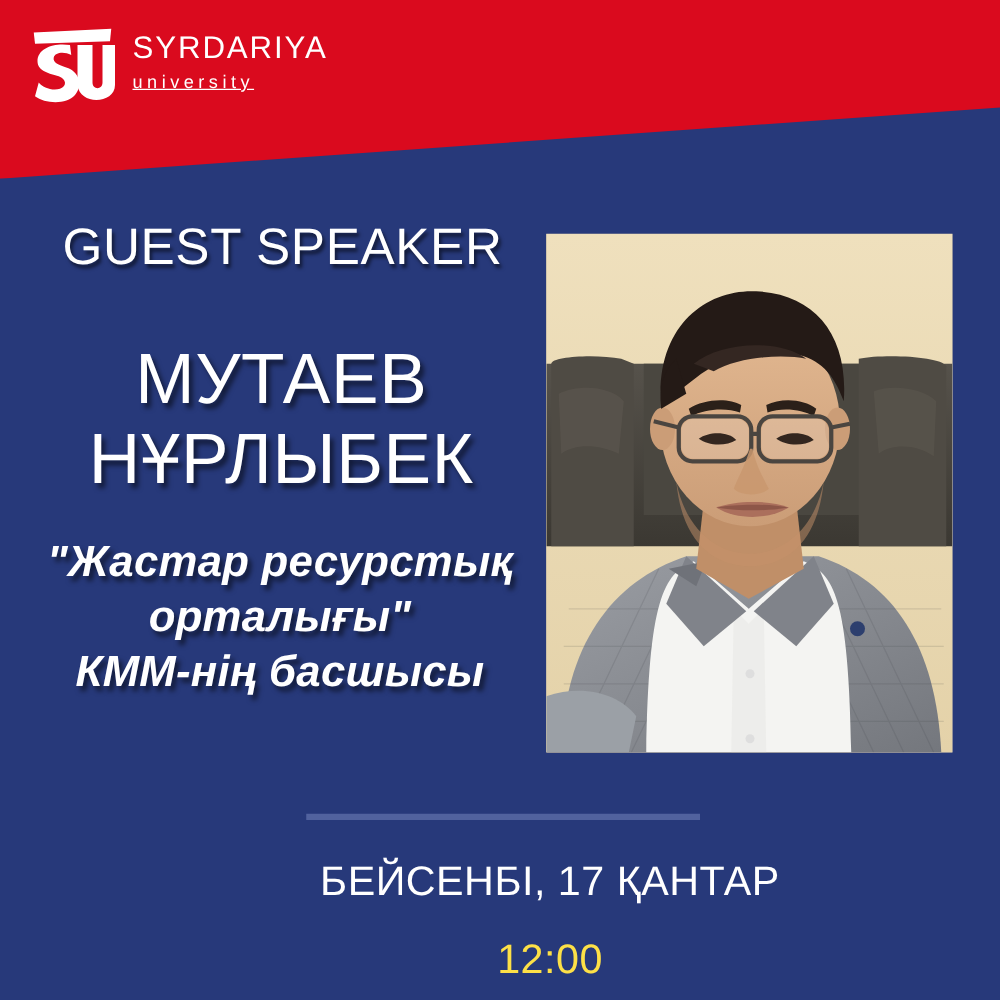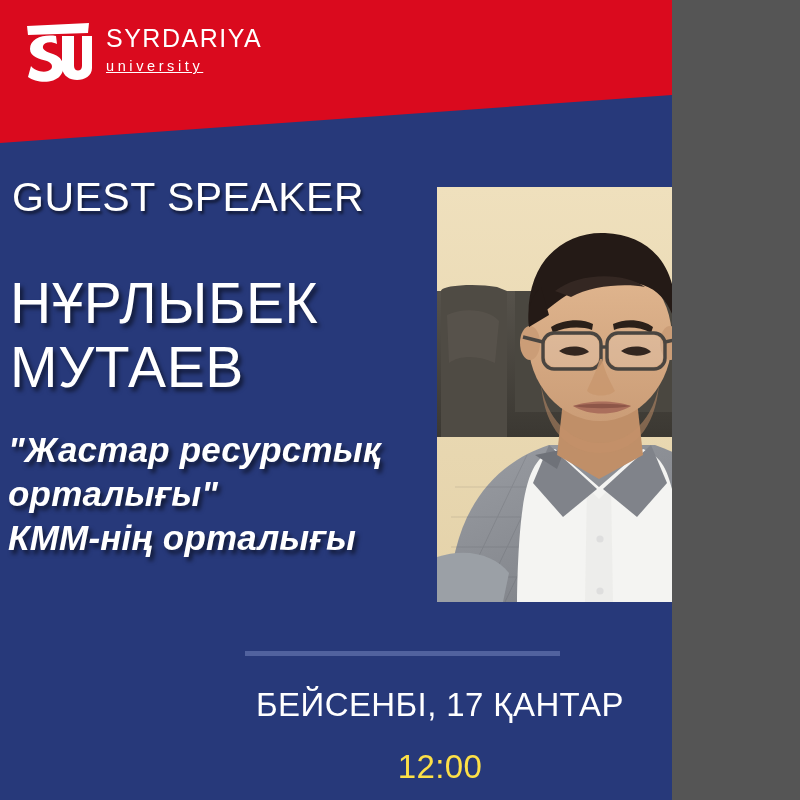--- a/index.html
+++ b/index.html
@@ -3,21 +3,21 @@
 <meta charset="utf-8">
 <title>Guest Speaker Announcement</title>
 <style>
   html, body {
     margin: 0;
     padding: 0;
     background: #555;
   }
   #poster {
     position: relative;
-    width: 672px;
+    width: 800px;
     height: 800px;
     overflow: hidden;
     background: #27397a;
     font-family: "Liberation Sans", sans-serif;
     -webkit-font-smoothing: antialiased;
   }
 
   
   .header-band {
     position: absolute;
@@ -68,20 +68,21 @@
     white-space: nowrap;
     text-decoration: underline;
   }
 
   
   .left-col {
     position: absolute;
     left: 0px;
     top: 176px;
     width: 440px;
+    text-align: center;
     z-index: 3;
   }
   .kicker {
     color: #ffffff;
     font-size: 41px;
     font-weight: 400;
     letter-spacing: 0.5px;
     line-height: 1.05;
     text-shadow: 2px 3px 3px rgba(0,0,0,0.55);
     margin: 0 0 0 12px;
@@ -181,28 +182,28 @@
     <div class="logo-words">
       <div class="logo-name">SYRDARIYA</div>
       <div class="logo-sub">university</div>
     </div>
   </div>
 
   <div class="left-col">
     <div class="kicker">GUEST SPEAKER</div>
 
     <div class="speaker-name">
+      <span class="nm-line">МУТАЕВ</span>
       <span class="nm-line">НҰРЛЫБЕК</span>
-      <span class="nm-line">МУТАЕВ</span>
     </div>
 
     <div class="speaker-role">
       <span class="rl-line">"Жастар ресурстық</span>
       <span class="rl-line">орталығы"</span>
-      <span class="rl-line">КММ-нің орталығы</span>
+      <span class="rl-line">КММ-нің басшысы</span>
     </div>
   </div>
 
   <div class="photo">
     <svg width="325" height="415" viewBox="0 0 325 415" aria-hidden="true">
       <defs>
         <linearGradient id="wallG" x1="0" y1="0" x2="0" y2="1">
           <stop offset="0%" stop-color="#efe0bd"></stop>
           <stop offset="100%" stop-color="#e4d2a9"></stop>
         </linearGradient>

